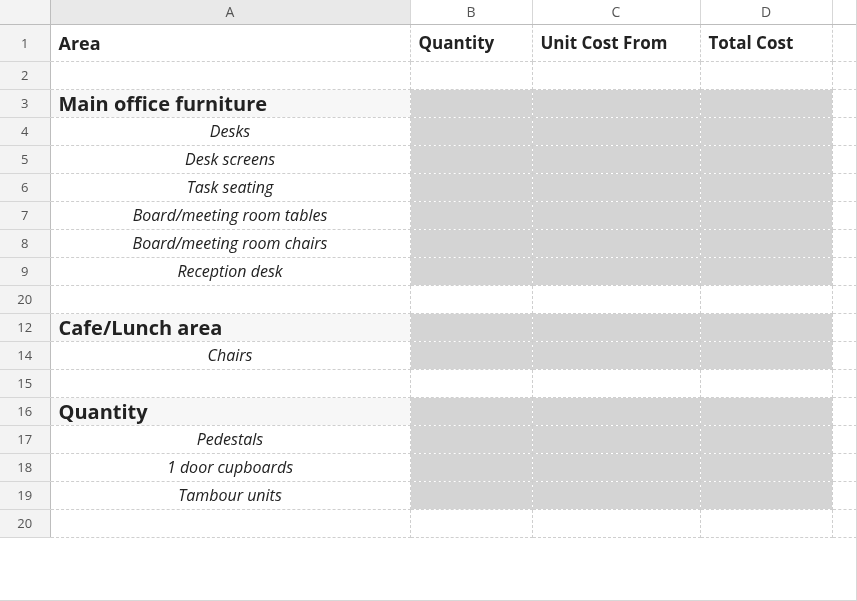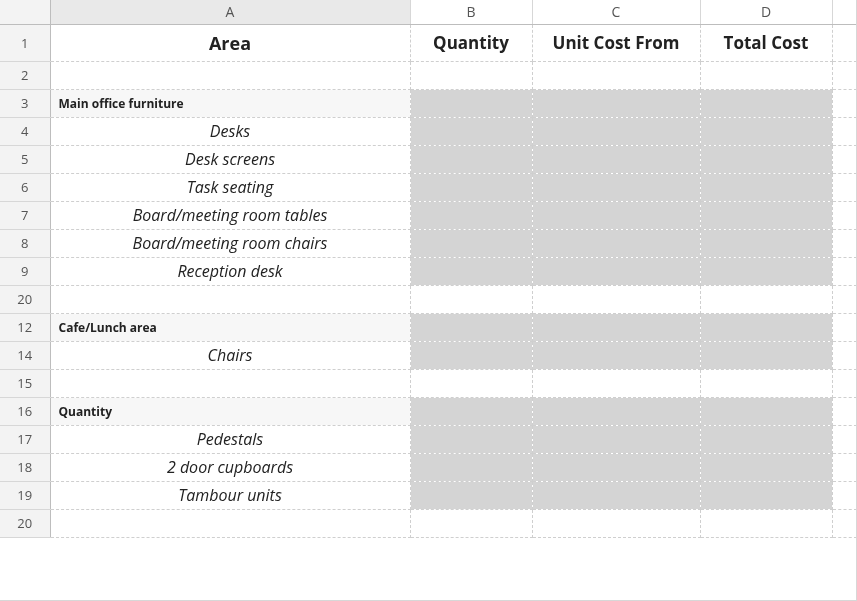--- a/index.html
+++ b/index.html
@@ -60,23 +60,23 @@
     position:relative;
     padding:0 8px;
     font-size:16px;
     color:#222;
     border-bottom:1px dashed var(--dash);
     border-right:1px dashed var(--dash);
     background:#fff;
     white-space:nowrap;
     overflow:hidden;
   }
-  tr.tall td.cell{height:37px;text-align:center;}
+  tr.tall td.cell{height:37px;}
   td.cell.headercell{font-weight:700;font-size:18px;}
-  td.cell.section{font-weight:700;font-size:12px;background:#f7f7f7;}
+  td.cell.section{font-weight:700;font-size:20px;background:#f7f7f7;}
   td.cell.item{font-style:italic;font-size:16px;text-align:center;}
   td.cell.shaded{background:var(--shaded);}
   td.cell.colE{border-right:1px solid var(--line);}
   td.cell.leftedge{border-left:1px solid var(--head-border);}
   td.cell.center{text-align:left;}
   td.cell.headercell.sm{font-size:17px;}
 </style>
 </head>
 <body>
 
@@ -222,21 +222,21 @@
     <tr>
       <th class="rownum">17</th>
       <td class="cell item leftedge">Pedestals</td>
       <td class="cell shaded"></td>
       <td class="cell shaded"></td>
       <td class="cell shaded"></td>
       <td class="cell colE"></td>
     </tr>
     <tr>
       <th class="rownum">18</th>
-      <td class="cell item leftedge">2 door cupboards</td>
+      <td class="cell item leftedge">1 door cupboards</td>
       <td class="cell shaded"></td>
       <td class="cell shaded"></td>
       <td class="cell shaded"></td>
       <td class="cell colE"></td>
     </tr>
     <tr>
       <th class="rownum">19</th>
       <td class="cell item leftedge">Tambour units</td>
       <td class="cell shaded"></td>
       <td class="cell shaded"></td>

